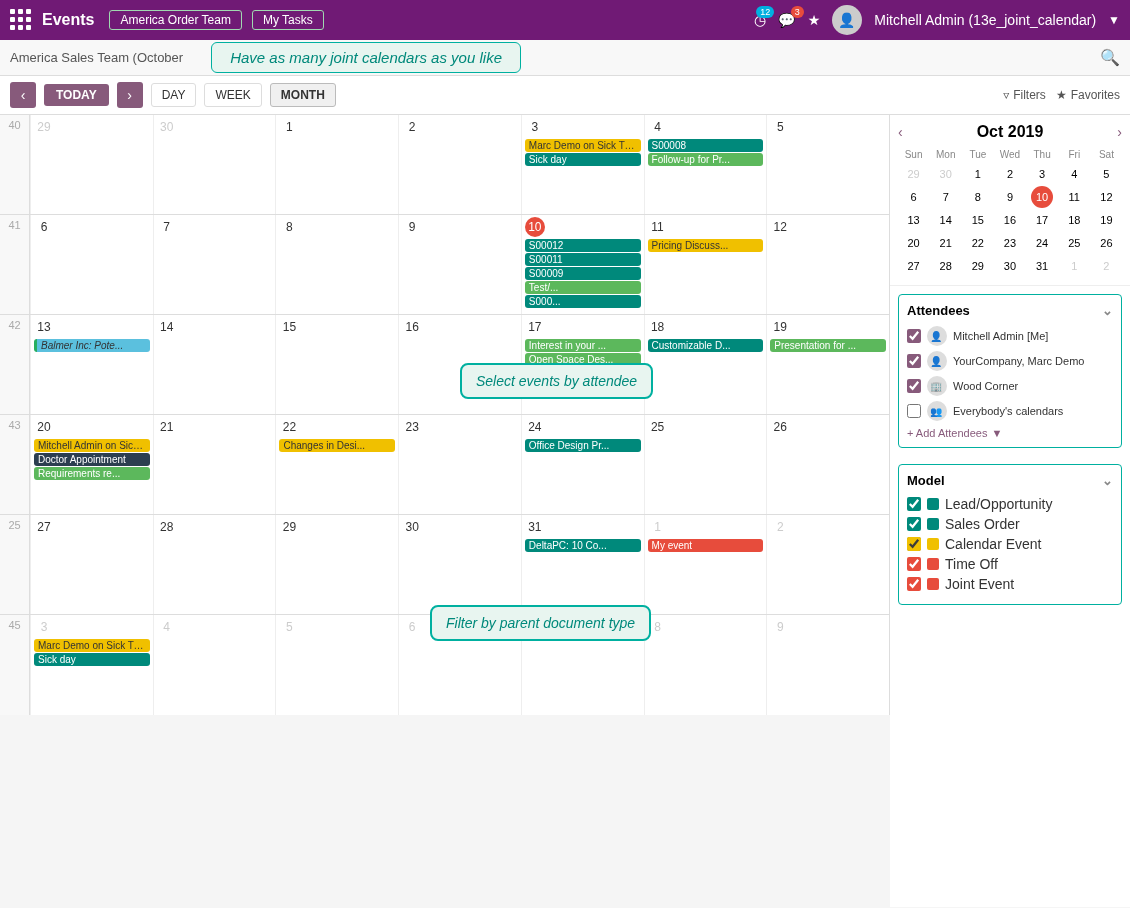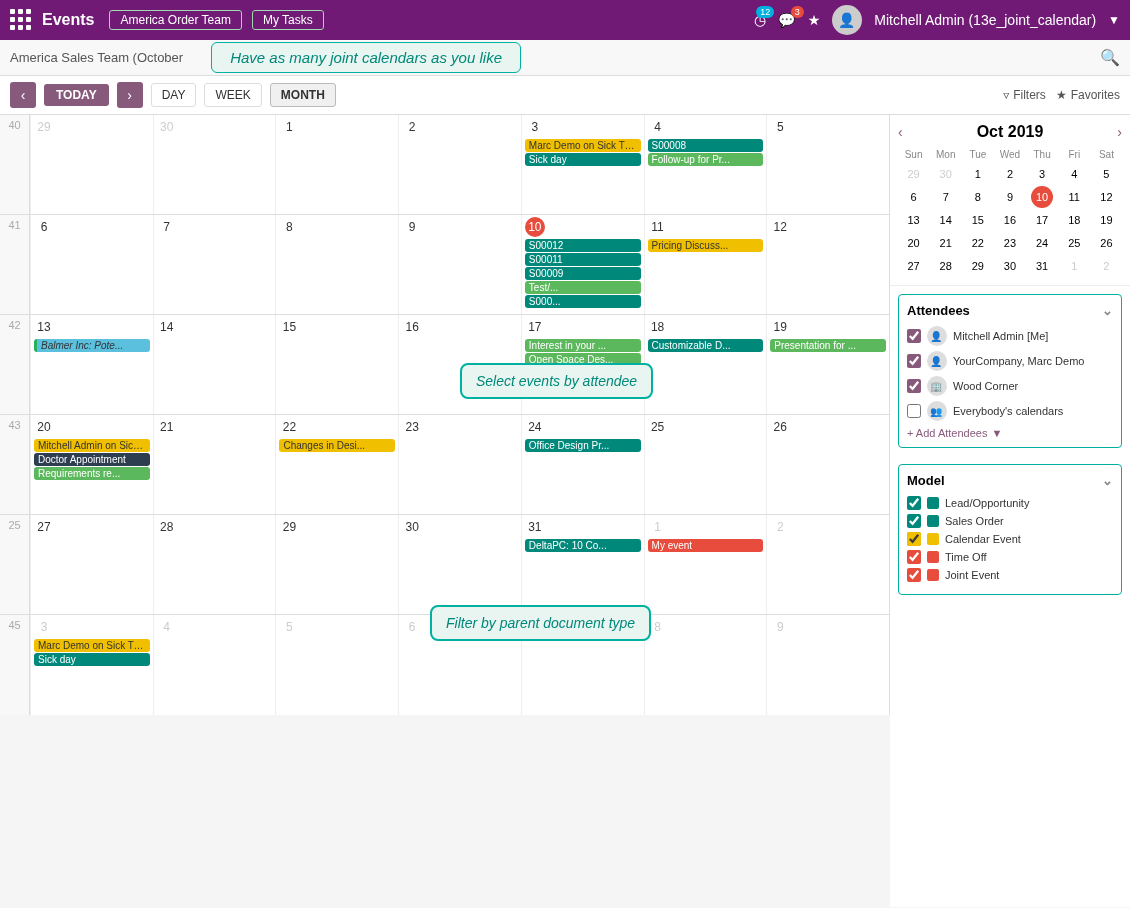--- a/index.html
+++ b/index.html
@@ -329,21 +329,21 @@
       width: 14px;
       height: 14px;
       cursor: pointer;
     }
     .model-color-dot {
       width: 12px;
       height: 12px;
       border-radius: 2px;
       flex-shrink: 0;
     }
-    .model-label { font-size: 11px; color: #333; }
+    .model-label { font-size: 14px; color: #333; }
 
     
     .tooltip-callout {
       position: absolute;
       background: #e8f5f0;
       border: 2px solid #00b0a0;
       border-radius: 8px;
       padding: 8px 14px;
       font-style: italic;
       color: #00897b;

